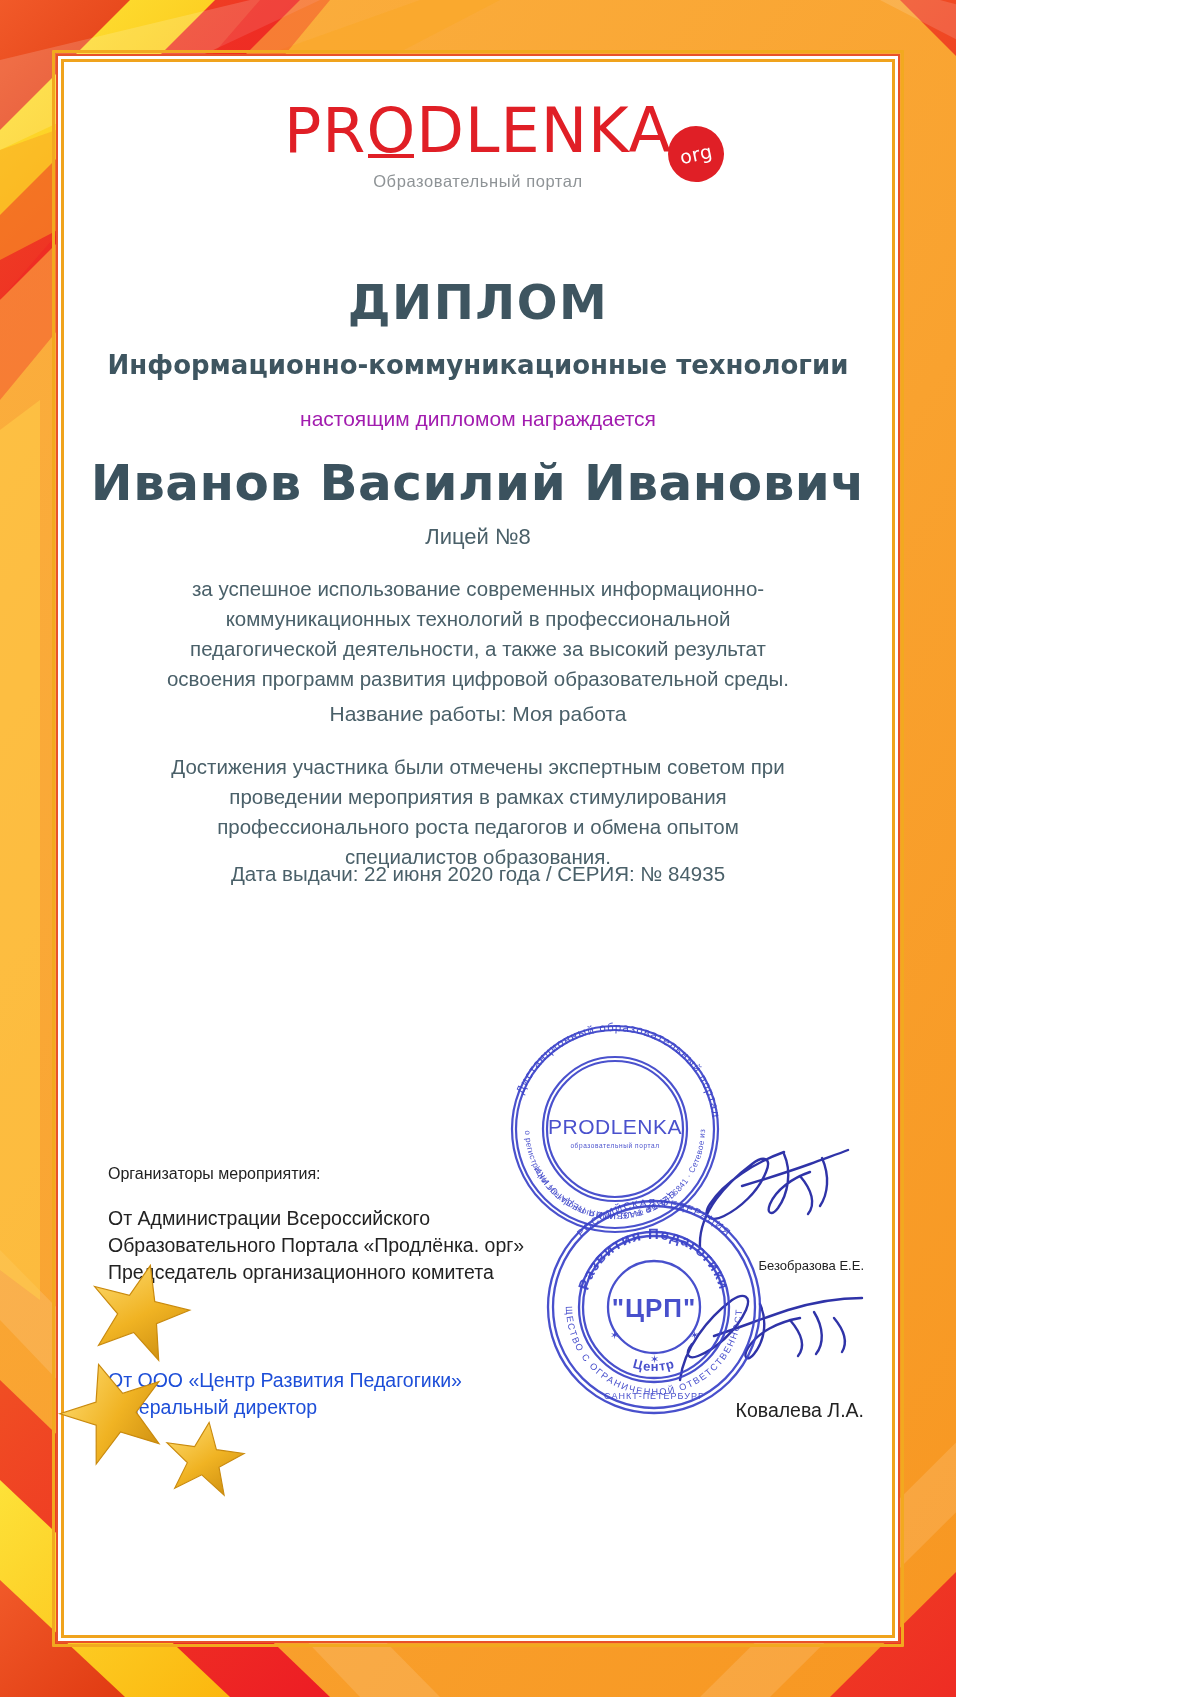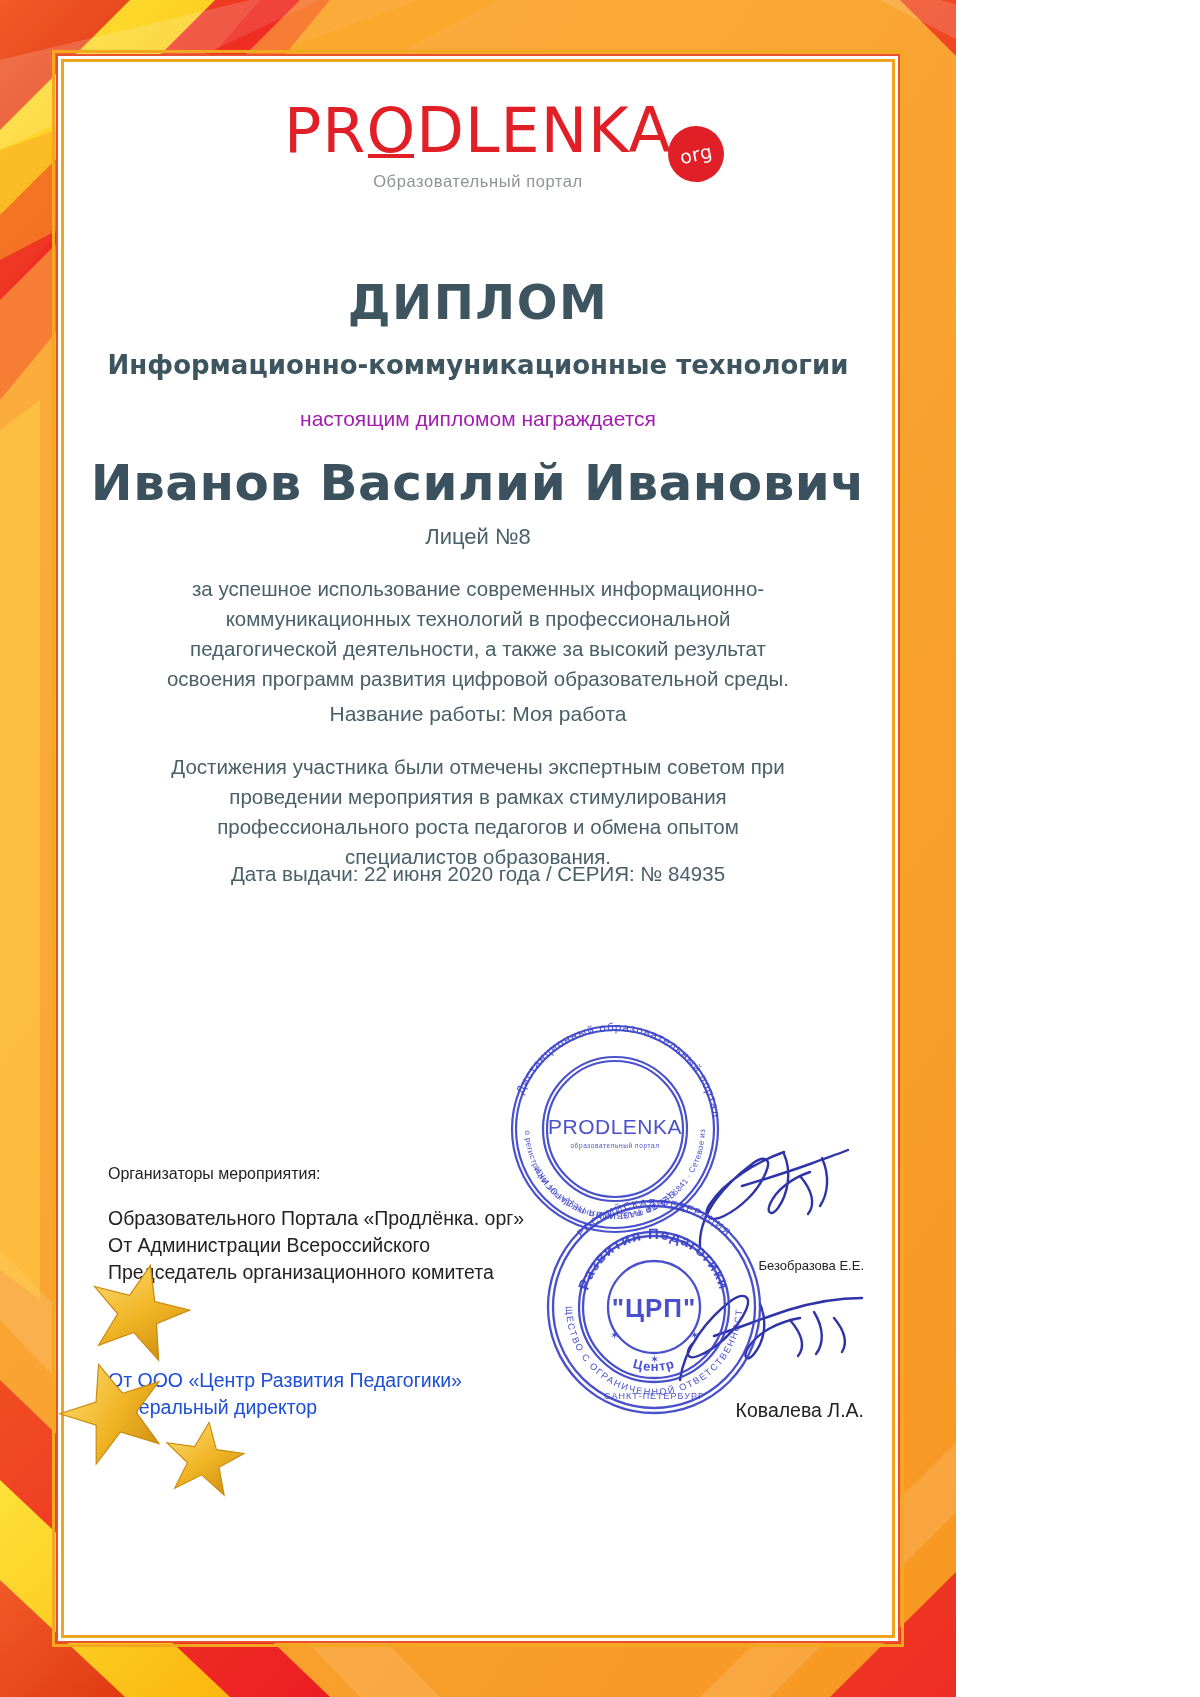--- a/index.html
+++ b/index.html
@@ -197,22 +197,22 @@
     <div class="awarded-line">настоящим дипломом награждается</div>
     <div class="recipient">Иванов Василий Иванович</div>
     <div class="institution">Лицей №8</div>
     <div class="body-para p1">за успешное использование современных информационно-коммуникационных технологий в профессиональной педагогической деятельности, а также за высокий результат освоения программ развития цифровой образовательной среды.</div>
     <div class="work-title">Название работы: Моя работа</div>
     <div class="body-para p2">Достижения участника были отмечены экспертным советом при проведении мероприятия в рамках стимулирования профессионального роста педагогов и обмена опытом специалистов образования.</div>
     <div class="issue-line">Дата выдачи: 22 июня 2020 года / СЕРИЯ: № 84935</div>
 
     <div class="org-head">Организаторы мероприятия:</div>
     <div class="org-block1">
+      <div>От Администрации Всероссийского</div>
       <div>Образовательного Портала «Продлёнка. орг»</div>
-      <div>От Администрации Всероссийского</div>
       <div>Председатель организационного комитета</div>
     </div>
     <div class="org-block2">
       <div>От ООО «Центр Развития Педагогики»</div>
       <div>Генеральный директор</div>
     </div>
 
     <div class="sig-name-1">Безобразова Е.Е.</div>
     <div class="sig-name-2">Ковалева Л.А.</div>
 

